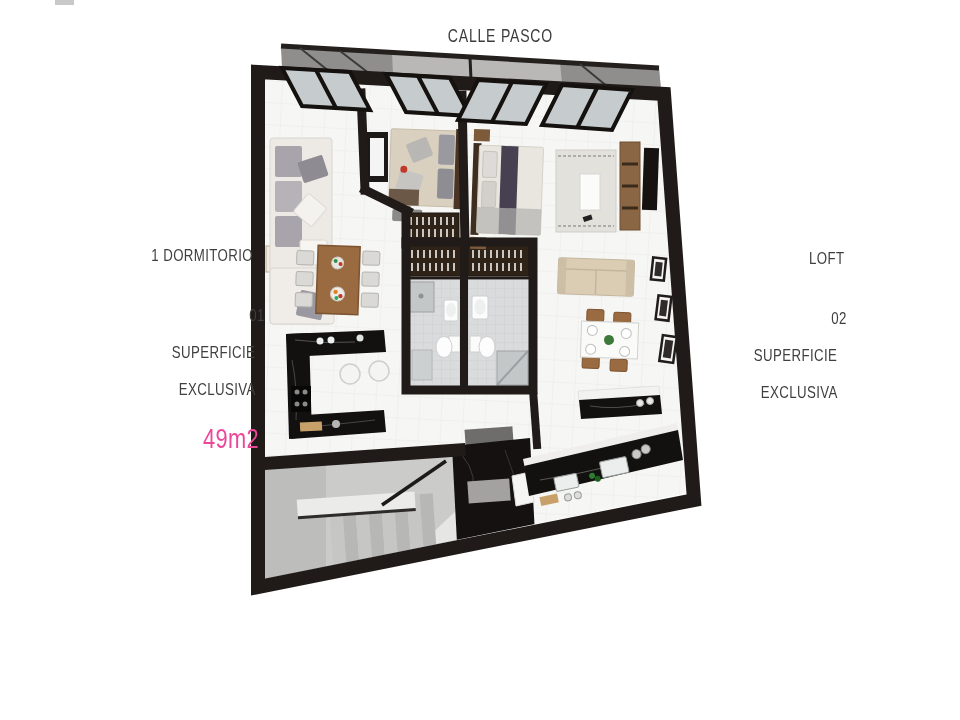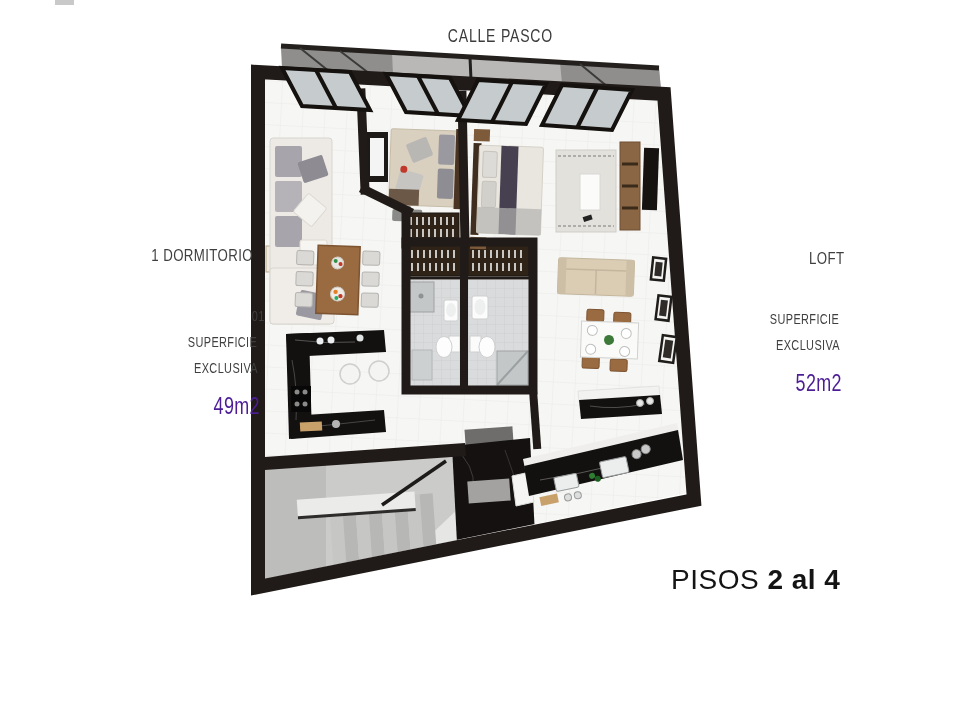--- a/index.html
+++ b/index.html
@@ -4,22 +4,22 @@
 <style>
   html,body{margin:0;padding:0;background:#ffffff;}
   .page{position:relative;width:960px;height:668px;background:#ffffff;overflow:hidden;
         font-family:"Liberation Sans", sans-serif;}
   .plan-svg{position:absolute;left:0;top:0;}
   .street{position:absolute;left:40px;right:0;top:26px;text-align:center;
           font-size:18px;color:#3c3c3c;letter-spacing:1px;}
   .cond{display:inline-block;transform:scaleX(.78);transform-origin:center;white-space:nowrap;}
   .unit-block{position:absolute;width:160px;text-align:right;color:#3f3f3f;}
   .unit-block .type{font-size:17px;letter-spacing:.5px;margin-bottom:37px;}
-  .unit-block .num,.unit-block .sline{font-size:14px;letter-spacing:.5px;line-height:26px;}
-  .unit-block .area{font-size:23px;letter-spacing:.5px;margin-top:12px;color:#4c1d95;}
+  .unit-block .num,.unit-block .sline{font-size:17px;letter-spacing:.5px;line-height:26px;margin-top:11px;}
+  .unit-block .area{font-size:28px;letter-spacing:.5px;margin-top:20px;color:#ec4899;}
   .unit-left{left:107px;top:246px;}
   .unit-right{left:689px;top:249px;}
   .floors{position:absolute;left:671px;top:564px;font-size:28px;color:#141414;letter-spacing:.5px;}
   .floors .bold{font-weight:700;}
   .corner-mark{position:absolute;left:55px;top:0;width:19px;height:5px;background:#c9c9c9;}
 </style>
 </head>
 <body>
 
 <div class="page">
@@ -316,20 +316,19 @@
   <div class="unit-block unit-left">
     <div class="type"><span class="cond">1 DORMITORIO</span></div>
     <div class="num"><span class="cond">01</span></div>
     <div class="sline"><span class="cond">SUPERFICIE</span></div>
     <div class="sline"><span class="cond">EXCLUSIVA</span></div>
     <div class="area"><span class="cond">49m2</span></div>
   </div>
 
   <div class="unit-block unit-right">
     <div class="type"><span class="cond">LOFT</span></div>
+    <div class="num"><span class="cond">02</span></div>
     <div class="sline"><span class="cond">SUPERFICIE</span></div>
     <div class="sline"><span class="cond">EXCLUSIVA</span></div>
-    <div class="area"><span class="cond">52m2</span></div>
   </div>
 
-  <div class="floors"><span>PISOS </span><span class="bold">2 al 4</span></div>
 
 </div>
 
 </body></html>

